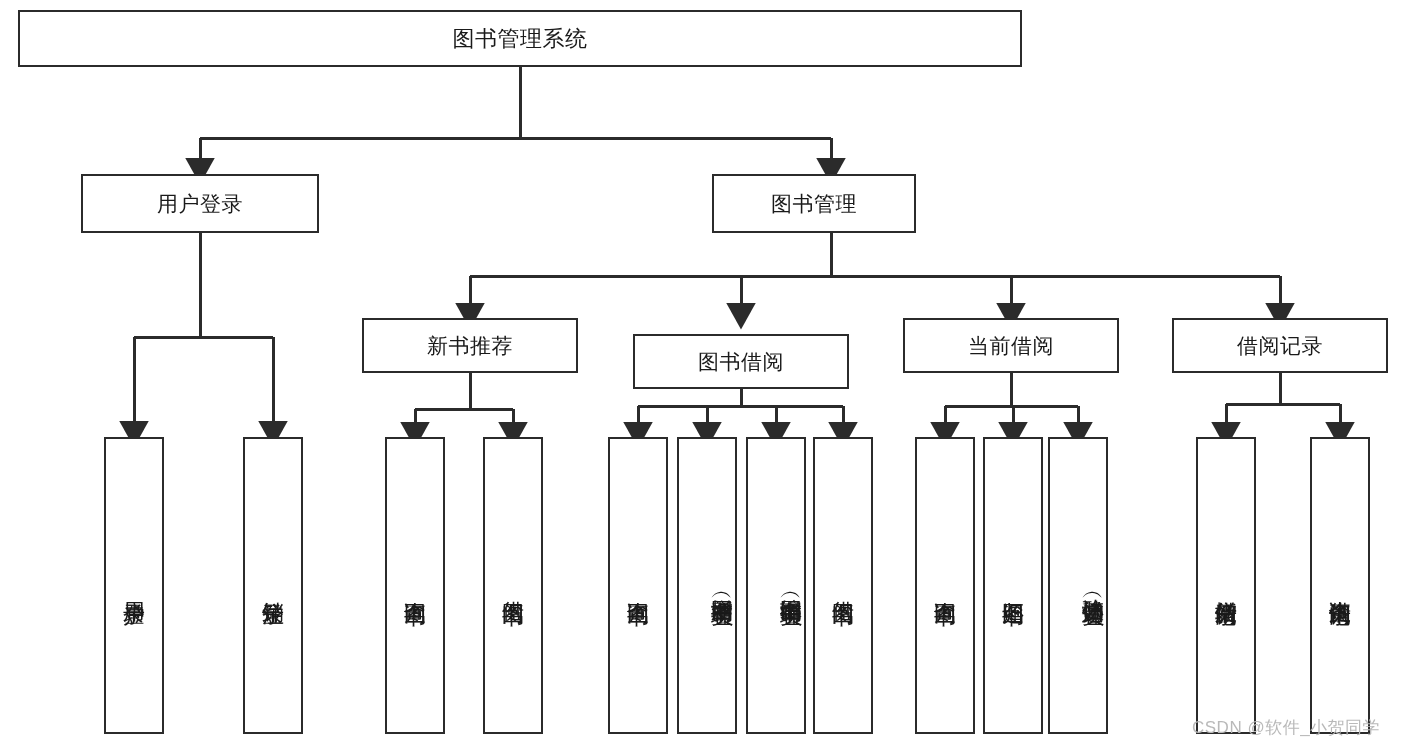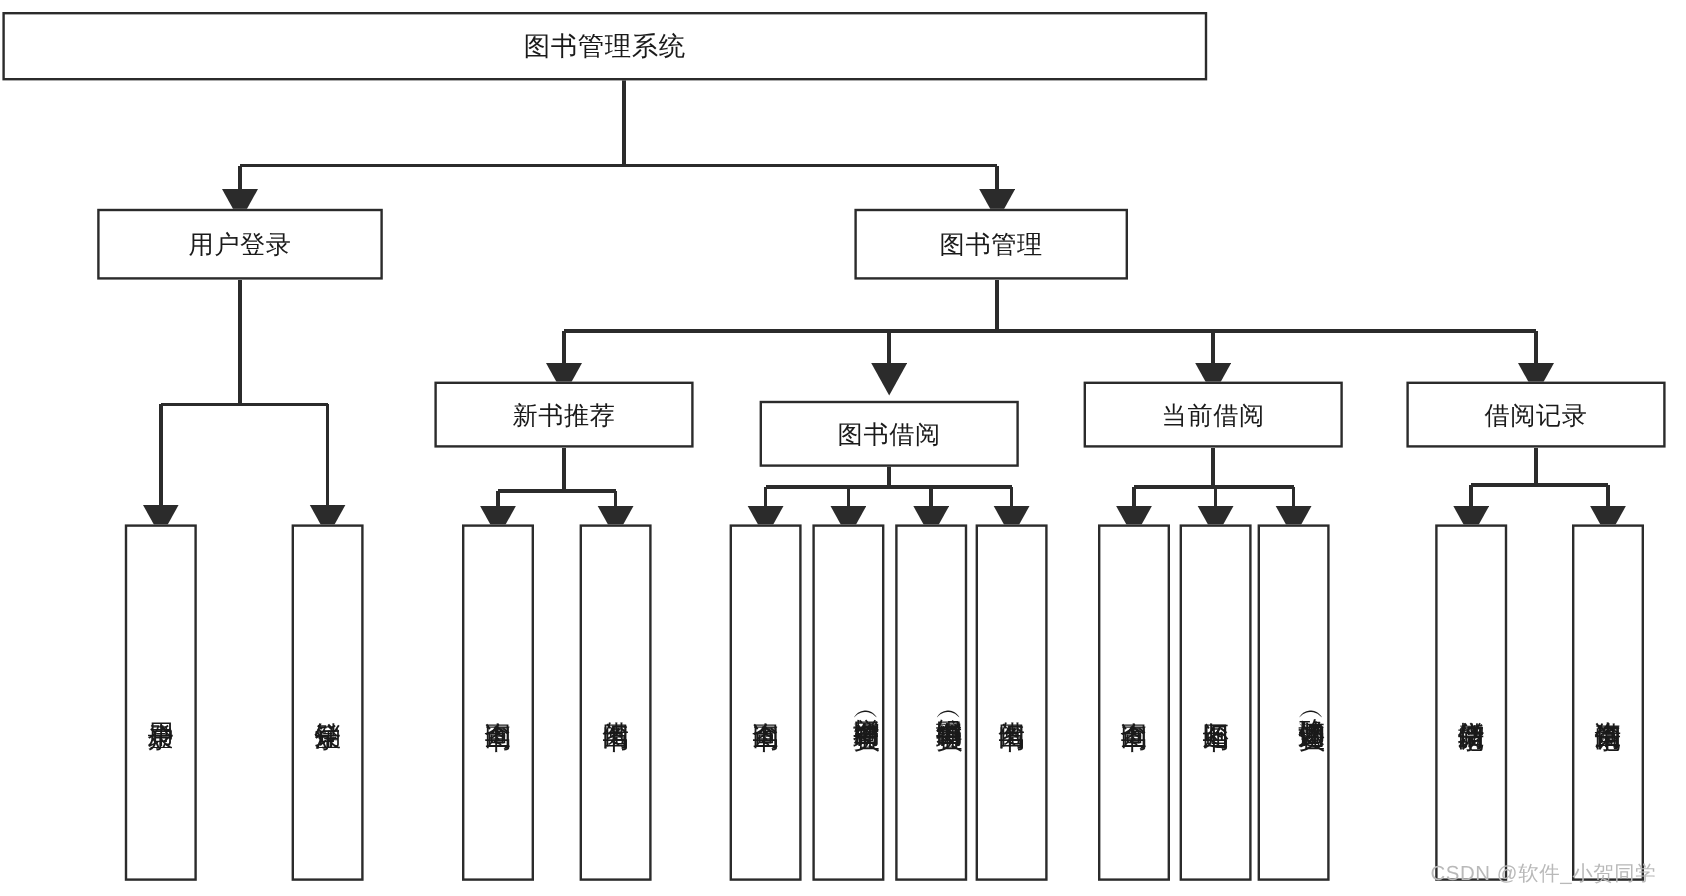--- a/index.html
+++ b/index.html
@@ -113,28 +113,28 @@
       <path d="M1013,406 L1013,426" marker-end="url(#arrow)"></path>
       <path d="M1078,406 L1078,426" marker-end="url(#arrow)"></path>
 
       <path d="M1280,373 L1280,404"></path>
       <path d="M1226,404 L1340,404"></path>
       <path d="M1226,404 L1226,426" marker-end="url(#arrow)"></path>
       <path d="M1340,404 L1340,426" marker-end="url(#arrow)"></path>
     </g>
   </svg>
 
-  <div class="node node-h node-root" style="left:2px; top:10px; width:1004px; height:57px;">
+  <div class="node node-h node-root" style="left:18px; top:10px; width:1004px; height:57px;">
     <span>图书管理系统</span>
   </div>
 
   <div class="node node-h" style="left:81px; top:174px; width:238px; height:59px;">
     <span>用户登录</span>
   </div>
-  <div class="node node-h" style="left:712px; top:174px; width:228px; height:59px;">
+  <div class="node node-h" style="left:712px; top:174px; width:204px; height:59px;">
     <span>图书管理</span>
   </div>
 
   <div class="node node-h" style="left:362px; top:318px; width:216px; height:55px;font-family:Liberation Mono, monospace;">
     <span>新书推荐</span>
   </div>
   <div class="node node-h" style="left:633px; top:318px; width:216px; height:55px;margin-top:16px;">
     <span>图书借阅</span>
   </div>
   <div class="node node-h" style="left:903px; top:318px; width:216px; height:55px;">

